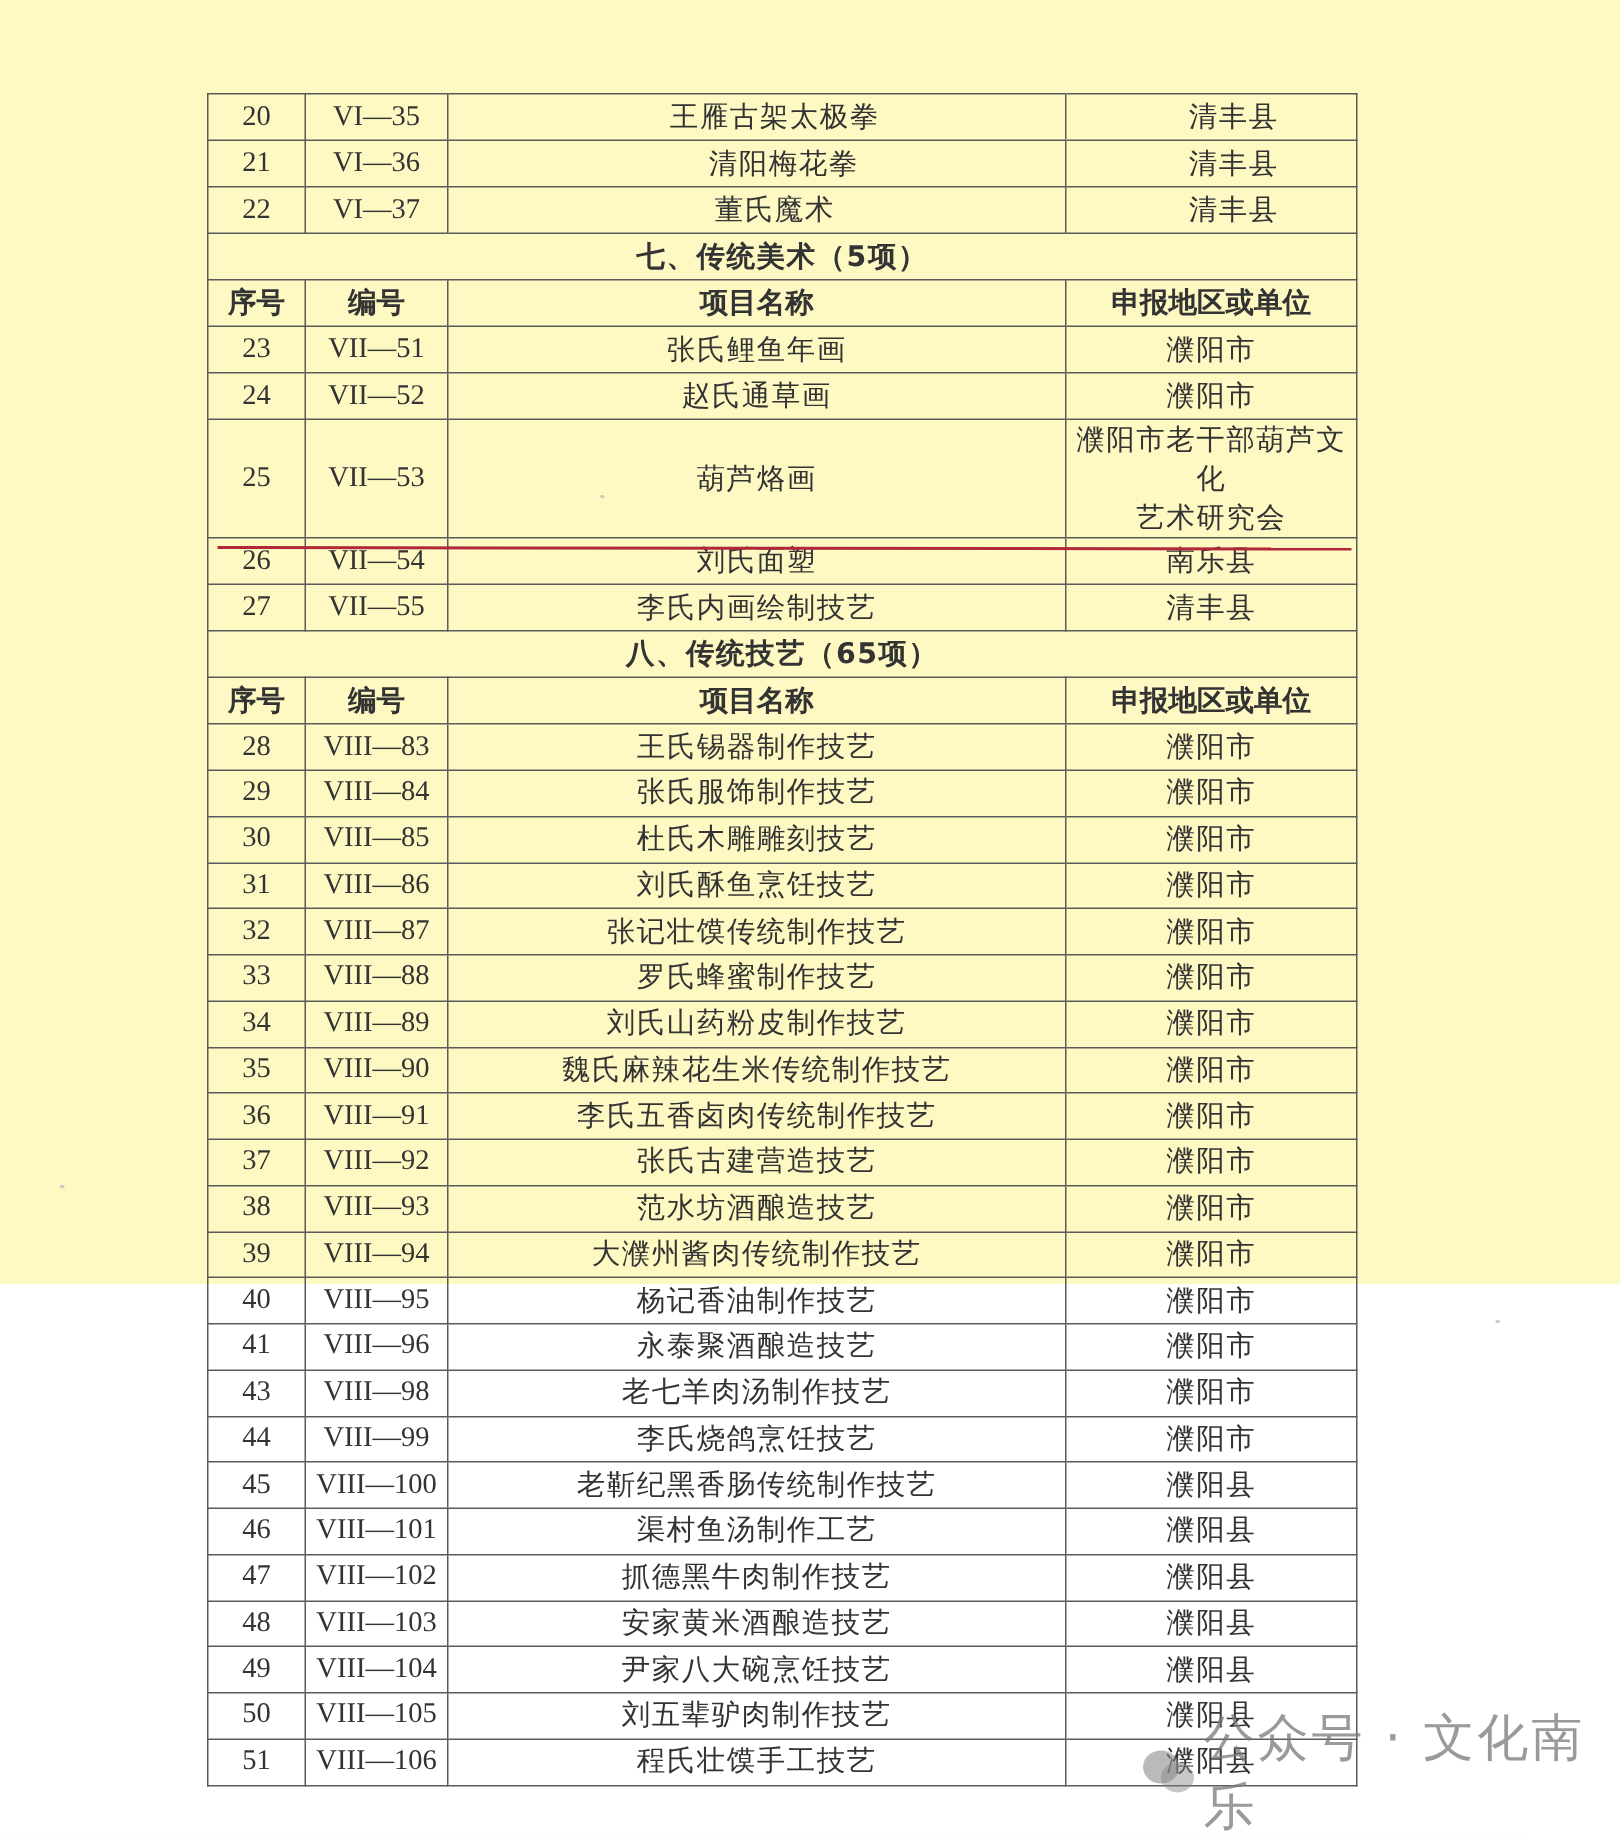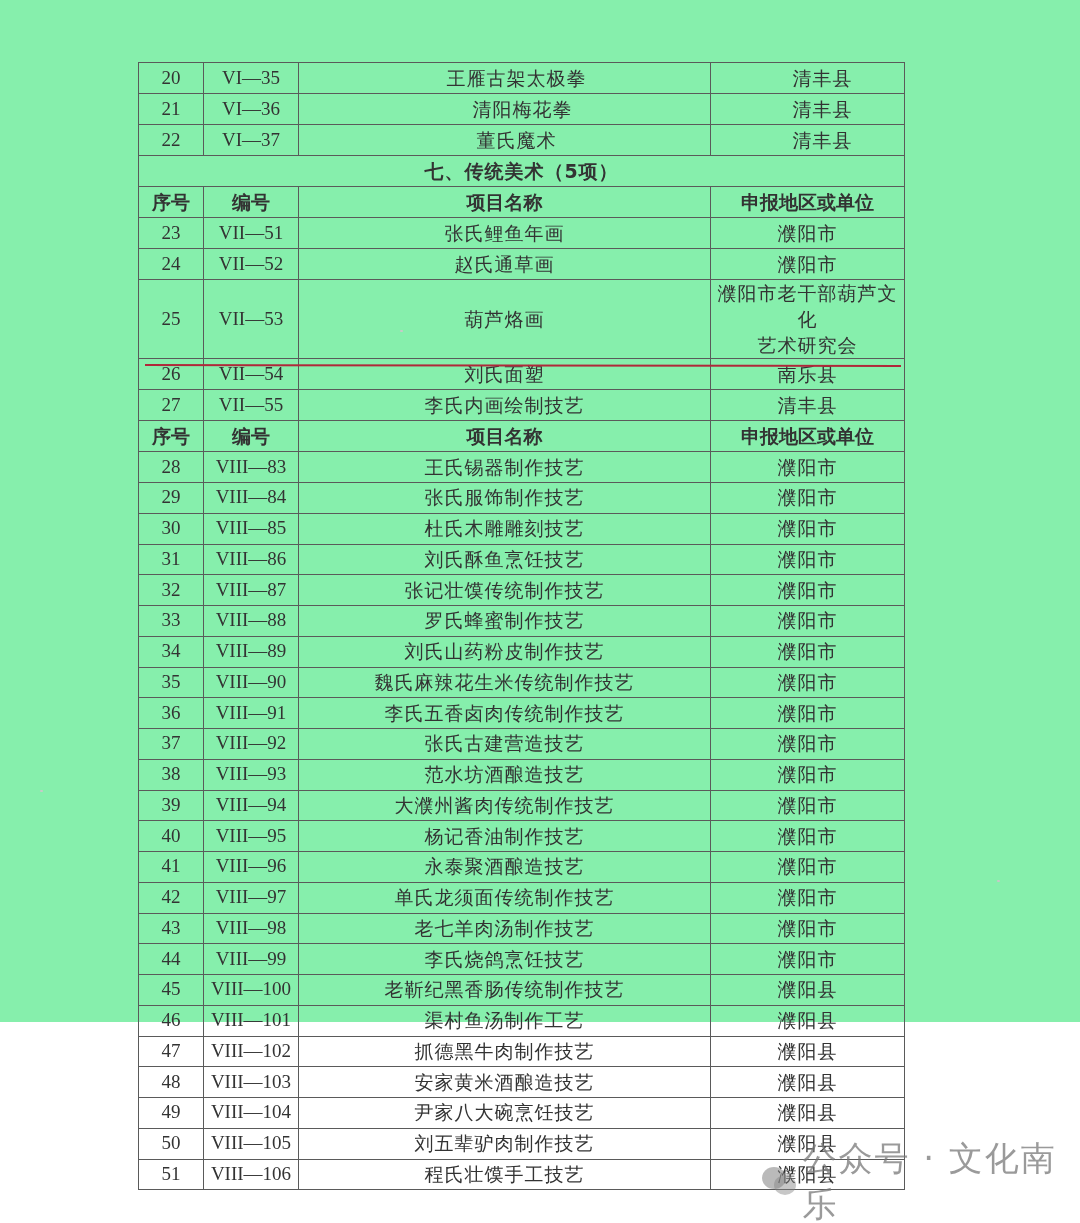--- a/index.html
+++ b/index.html
@@ -11,22 +11,22 @@
     width: 1080px;
     height: 1223px;
     position: relative;
     overflow: hidden;
     font-family: "DejaVu Serif", "Liberation Serif", serif;
     color: #2a2a2a;
   }
   .page {
     position: absolute;
     left: 0; top: 0;
-    width: 1080px; height: 1022px;
-    background: #86efac;
+    width: 1080px; height: 856px;
+    background: #fef9c3;
   }
   table.doc {
     position: absolute;
     left: 138px;
     top: 62px;
     width: 766px;
     border-collapse: collapse;
     table-layout: fixed;
   }
   table.doc td {
@@ -173,20 +173,23 @@
         <td class="region">南乐县</td>
       </tr>
       <tr>
         <td class="num">27</td>
         <td class="code">VII—55</td>
         <td class="name">李氏内画绘制技艺</td>
         <td class="region">清丰县</td>
       </tr>
 
       <tr>
+        <td class="section" colspan="4">八、传统技艺（65项）</td>
+      </tr>
+      <tr>
         <td class="hdr">序号</td>
         <td class="hdr">编号</td>
         <td class="hdr">项目名称</td>
         <td class="hdr">申报地区或单位</td>
       </tr>
     <tr>
           <td class="num">28</td>
           <td class="code">VIII—83</td>
           <td class="name">王氏锡器制作技艺</td>
           <td class="region">濮阳市</td>
@@ -260,26 +263,20 @@
         <tr style="height: 30.75px;">
           <td class="num">40</td>
           <td class="code">VIII—95</td>
           <td class="name">杨记香油制作技艺</td>
           <td class="region">濮阳市</td>
         </tr>
         <tr style="height: 30.75px; margin-top: 28px;">
           <td class="num">41</td>
           <td class="code">VIII—96</td>
           <td class="name">永泰聚酒酿造技艺</td>
-          <td class="region">濮阳市</td>
-        </tr>
-        <tr style="height: 30.75px;">
-          <td class="num">42</td>
-          <td class="code">VIII—97</td>
-          <td class="name">单氏龙须面传统制作技艺</td>
           <td class="region">濮阳市</td>
         </tr>
         <tr style="height: 30.75px;">
           <td class="num">43</td>
           <td class="code">VIII—98</td>
           <td class="name">老七羊肉汤制作技艺</td>
           <td class="region">濮阳市</td>
         </tr>
         <tr style="height: 30.75px;">
           <td class="num">44</td>

